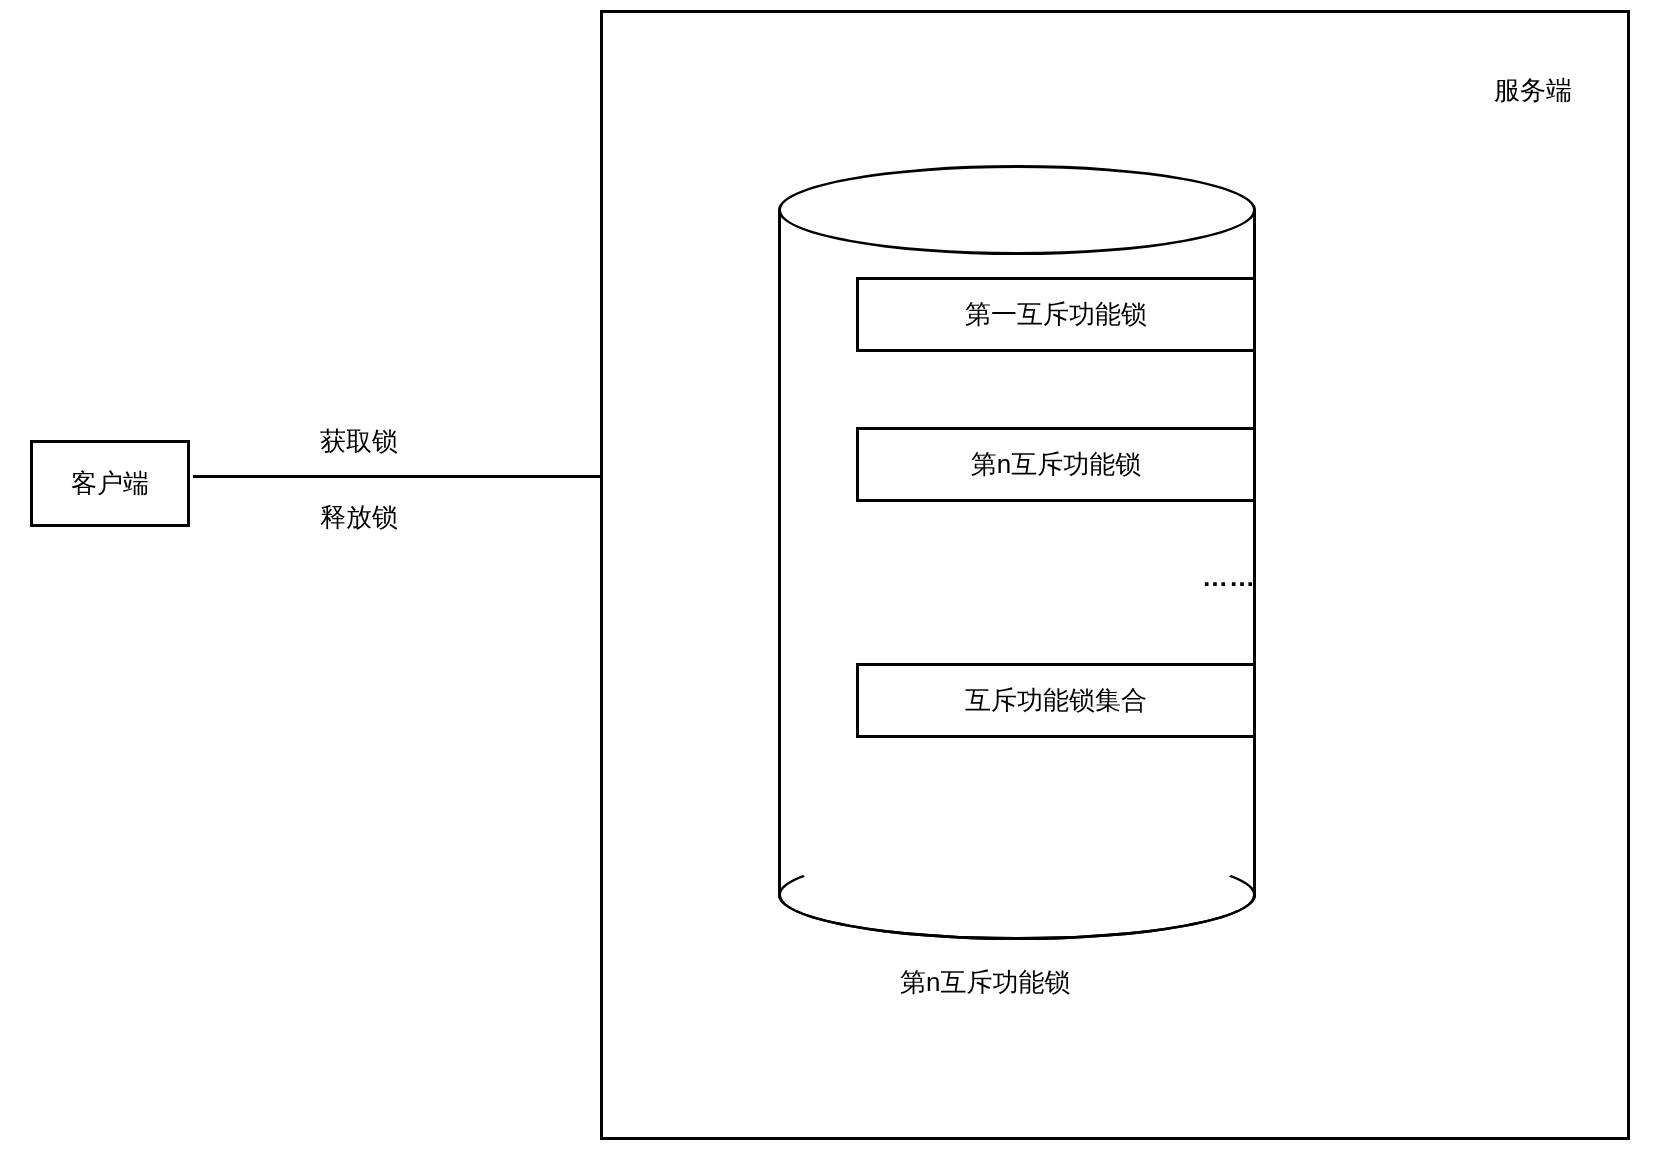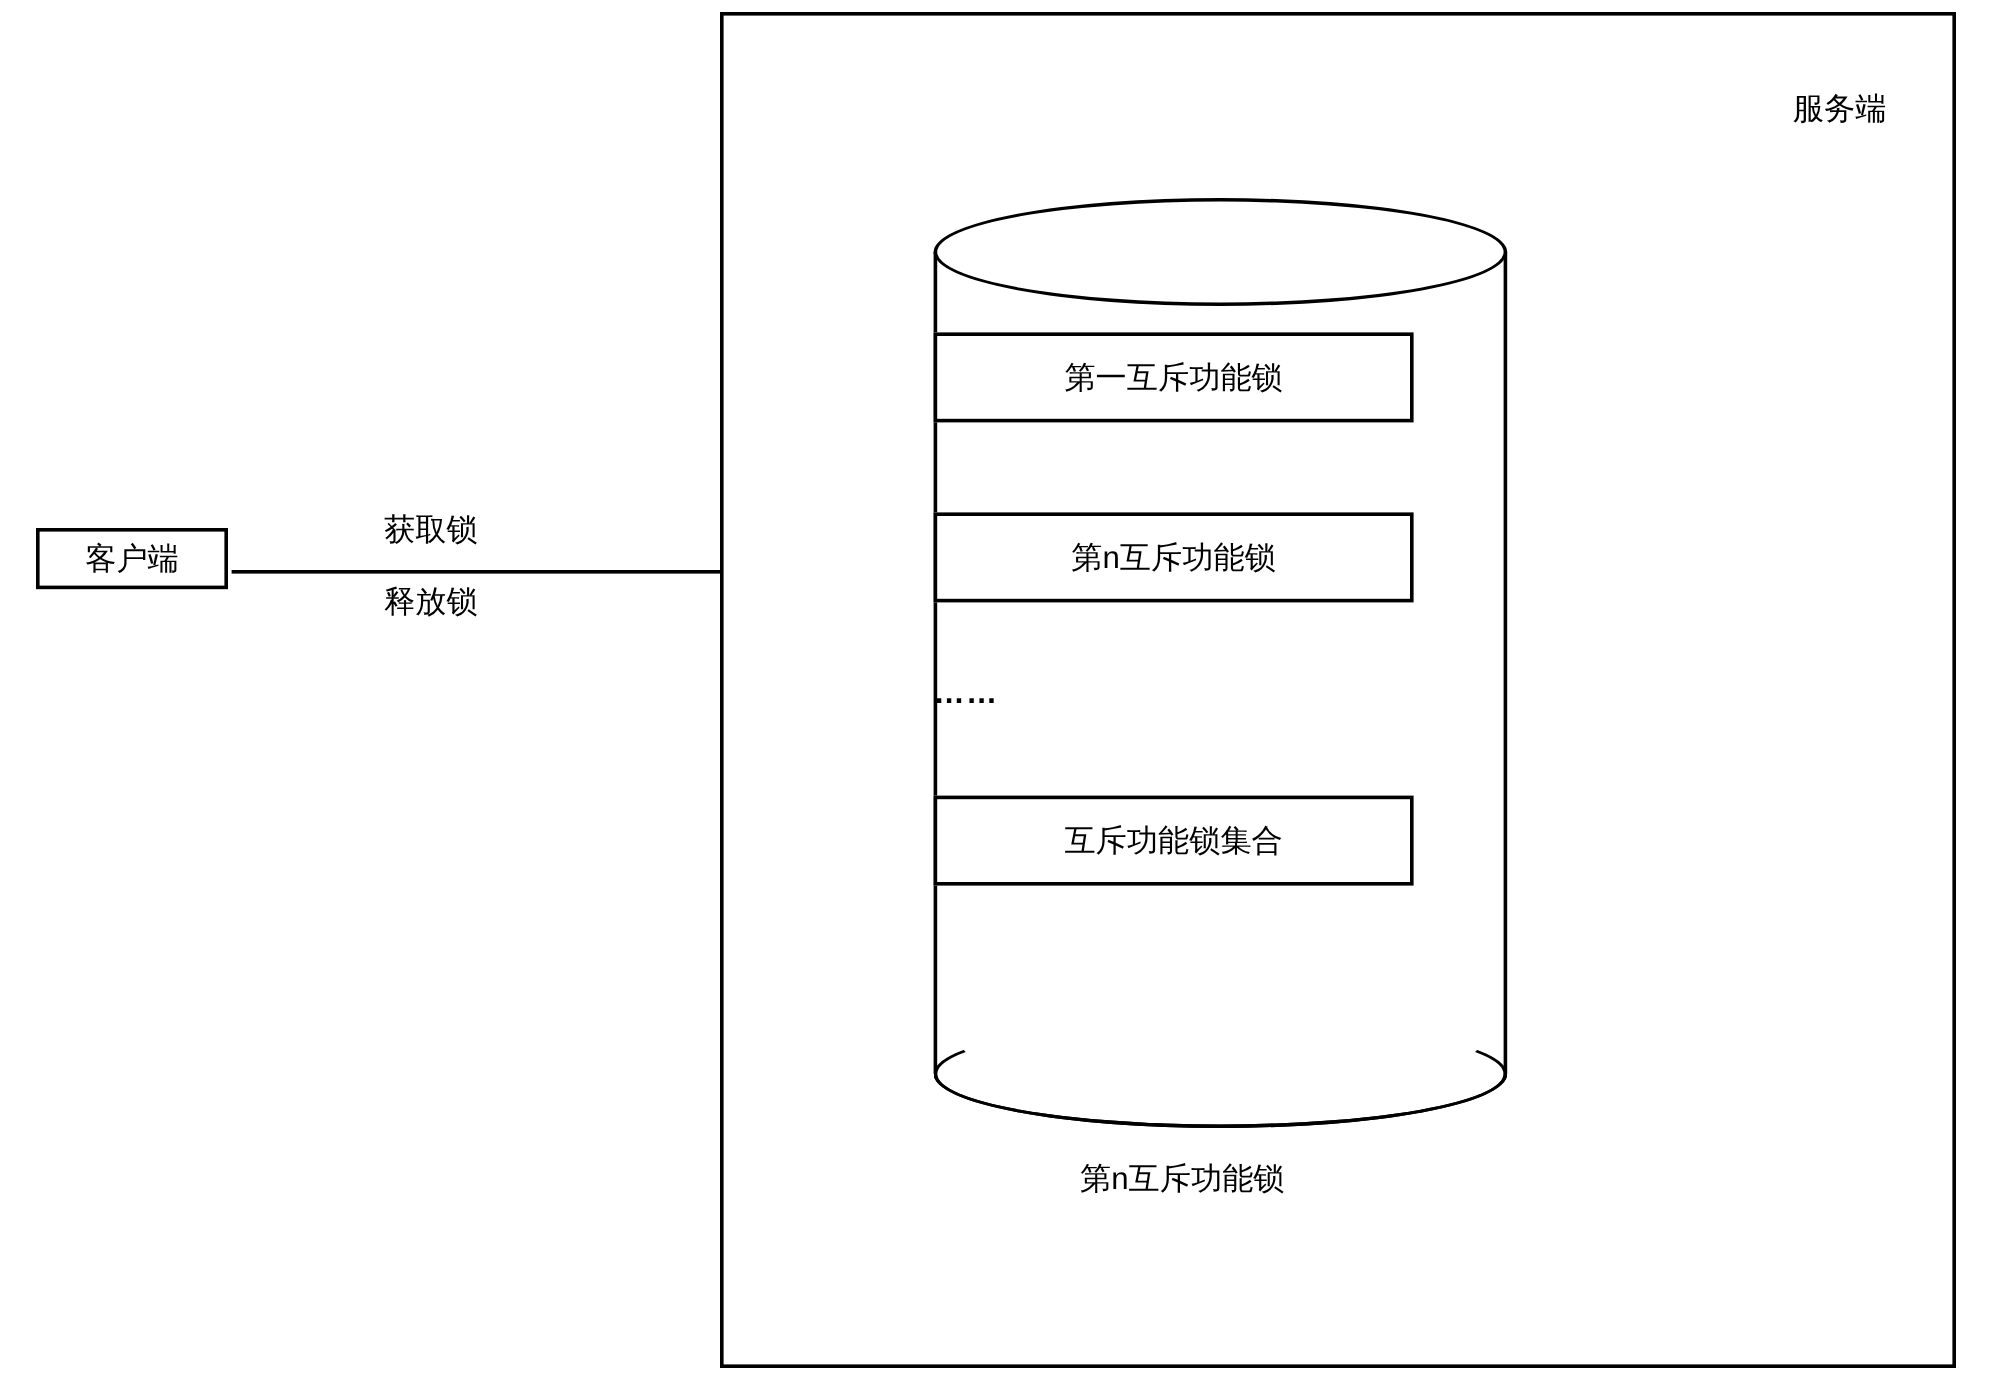--- a/index.html
+++ b/index.html
@@ -14,21 +14,21 @@
     .canvas {
       position: relative;
       width: 1658px;
       height: 1161px;
     }
     .client-box {
       position: absolute;
       left: 30px;
       top: 440px;
       width: 160px;
-      height: 51px;
+      height: 87px;
       border: 3px solid #000;
       display: flex;
       align-items: center;
       justify-content: center;
       background: #fff;
     }
     .server-box {
       position: absolute;
       left: 600px;
       top: 10px;
@@ -61,21 +61,21 @@
       border-bottom: 17px solid transparent;
     }
     .label-acquire {
       position: absolute;
       left: 320px;
       top: 424px;
     }
     .label-release {
       position: absolute;
       left: 320px;
-      top: 484px;
+      top: 500px;
     }
     .cylinder {
       position: absolute;
       left: 778px;
       top: 165px;
       width: 478px;
       height: 775px;
     }
     .cyl-top {
       position: absolute;
@@ -126,21 +126,21 @@
       pointer-events: none;
     }
     .lock-list {
       position: absolute;
       left: 0;
       top: 112px;
       width: 100%;
       z-index: 5;
       display: flex;
       flex-direction: column;
-      align-items: flex-start;
+      align-items: flex-end;
     }
     .lock-item {
       width: 400px;
       height: 75px;
       border: 3px solid #000;
       display: flex;
       align-items: center;
       justify-content: center;
       background: #fff;
     }

